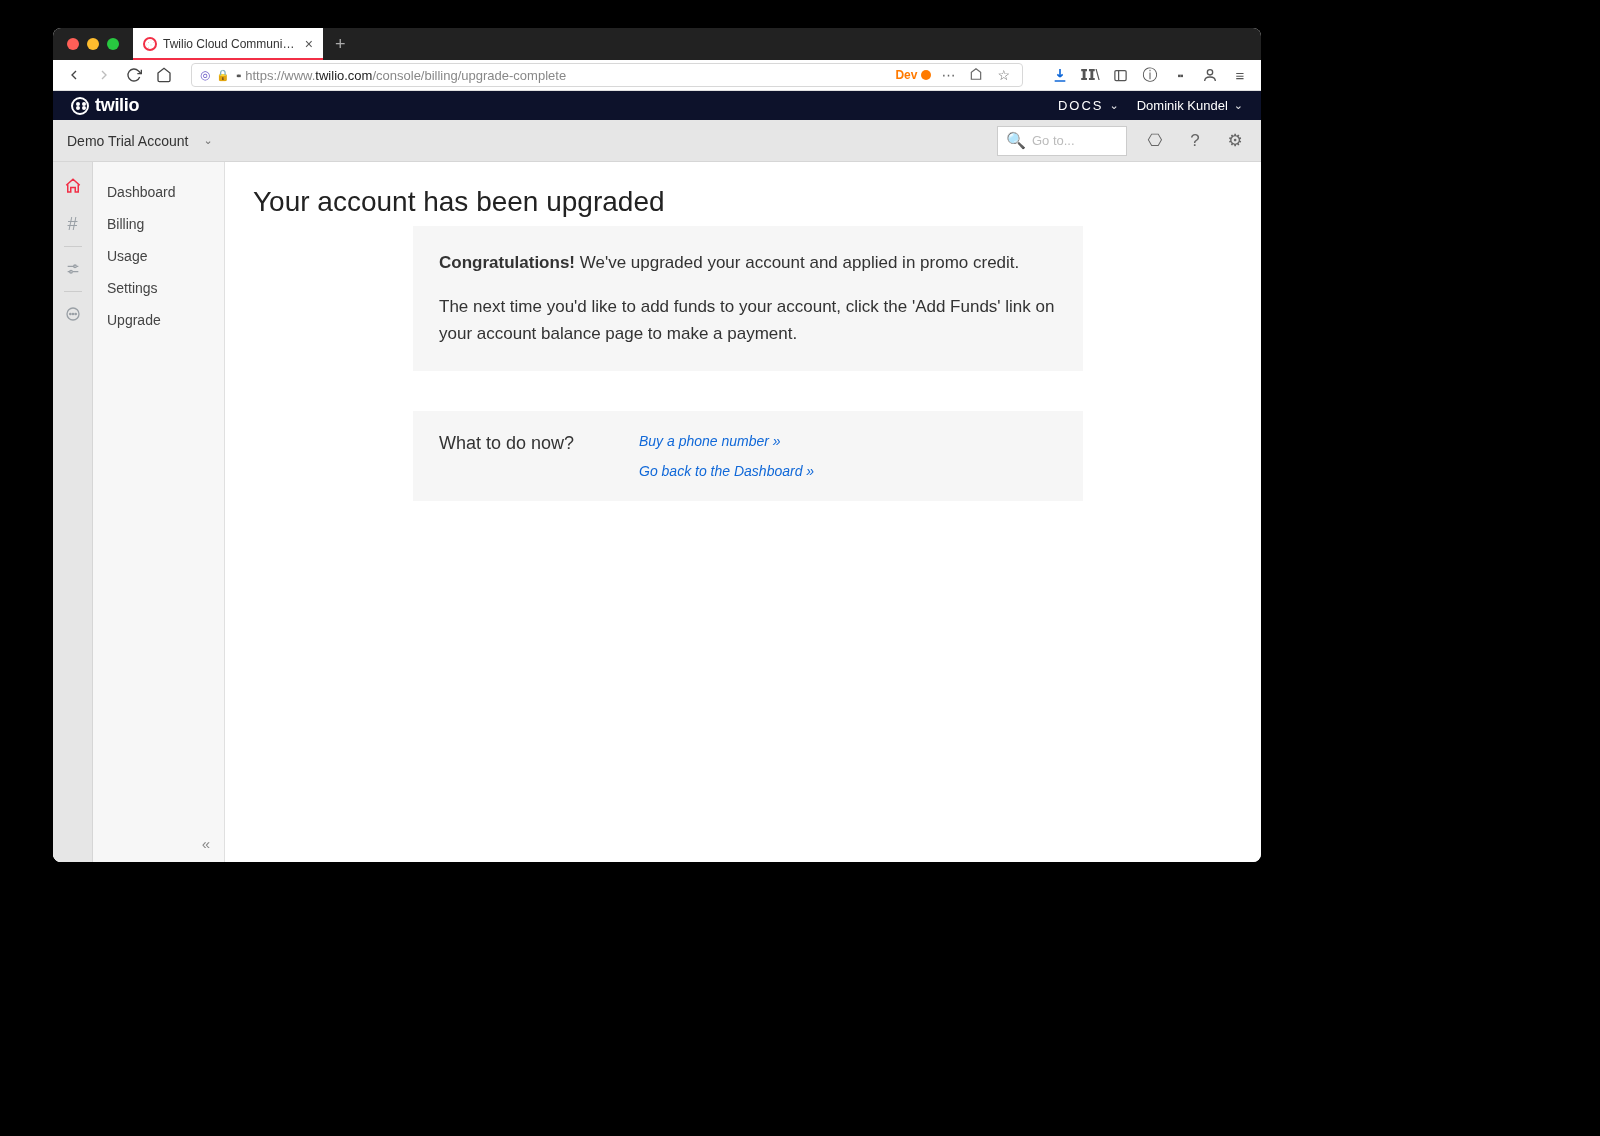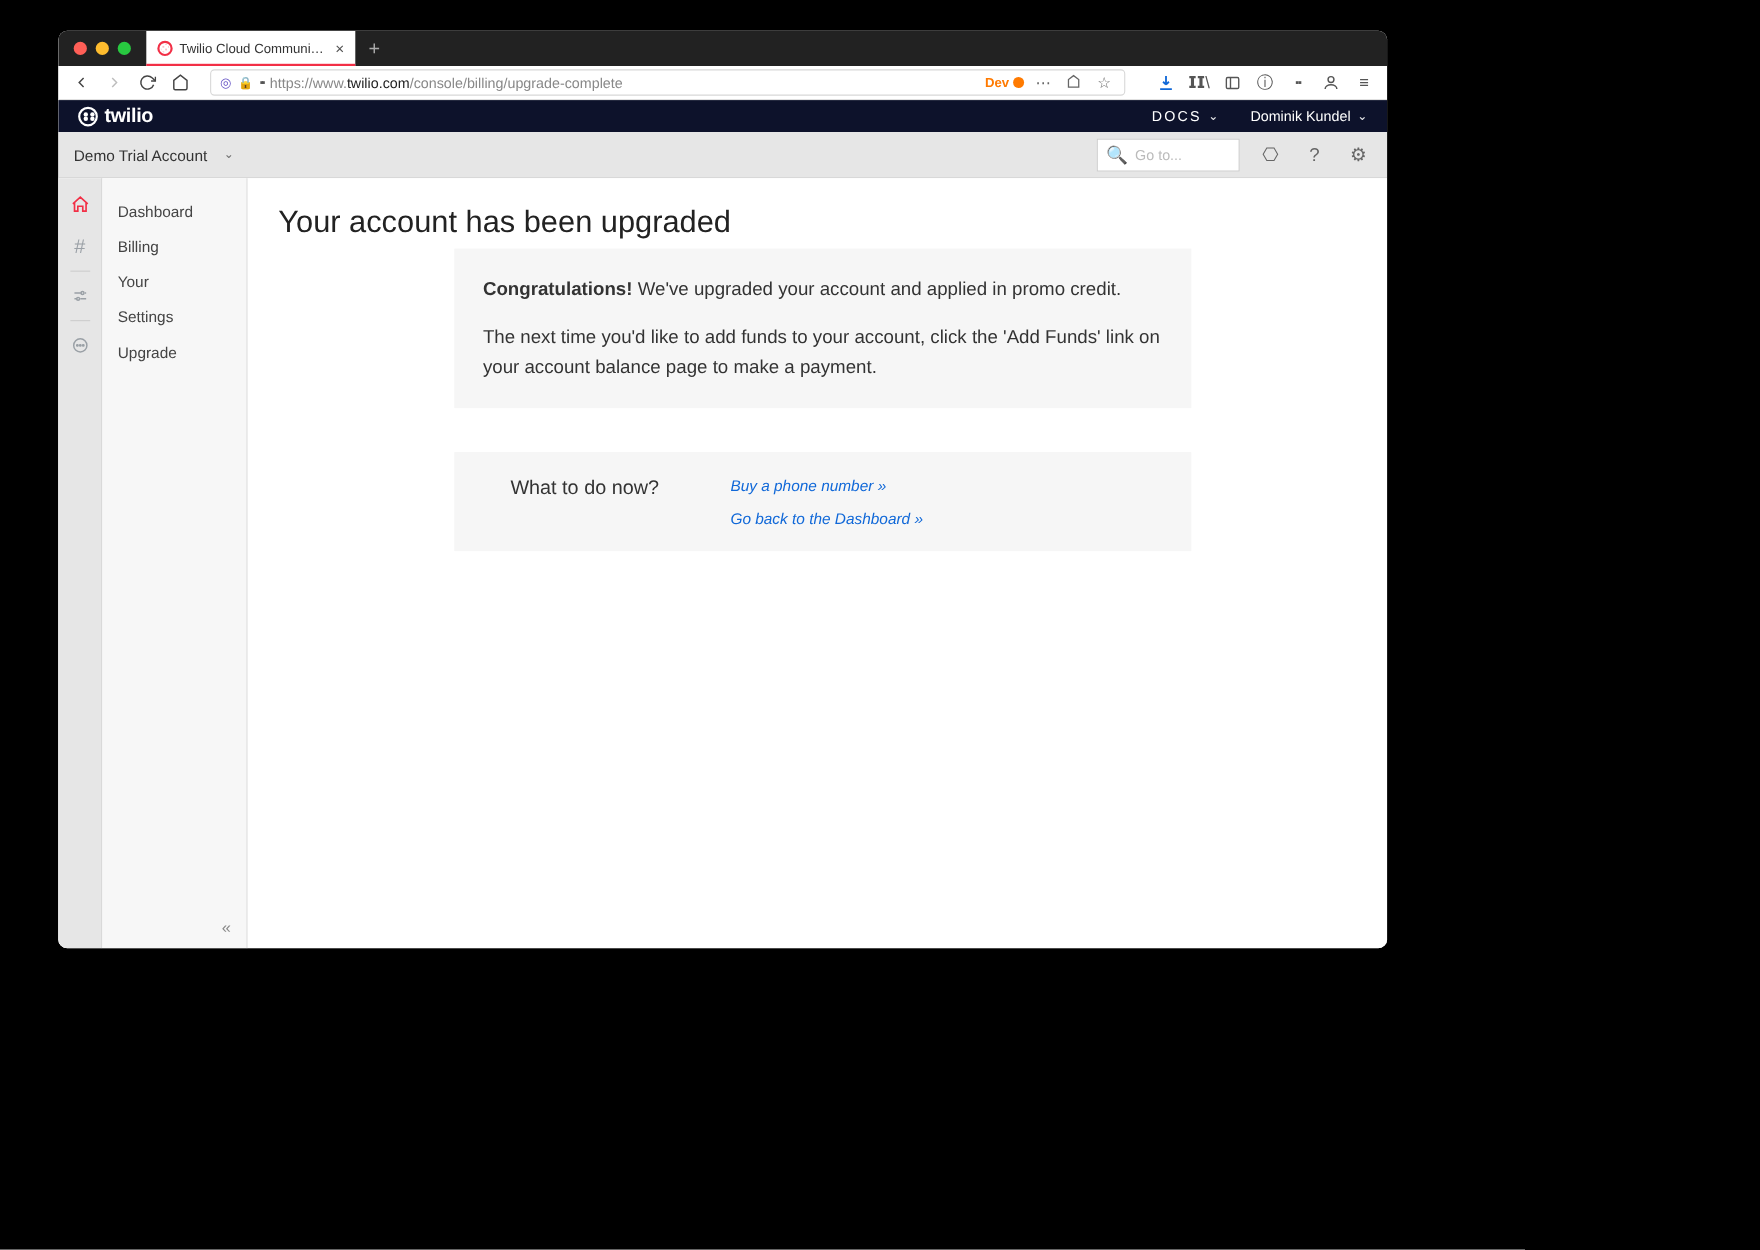--- a/index.html
+++ b/index.html
@@ -41,21 +41,21 @@
 
 
 .twilio-top { height: 29px; background: #0d122b; display: flex; align-items: center; padding: 0 18px; justify-content: space-between; }
 .logo { display:flex; align-items:center; gap:6px; }
 .logo-mark { width:18px; height:18px; border:2px solid #fff; border-radius:50%; position:relative; }
 .logo-mark::before, .logo-mark::after { content:""; position:absolute; width:4px; height:4px; background:#fff; border-radius:50%; }
 .logo-mark::before { top:3px; left:3px; box-shadow: 6px 0 #fff; }
 .logo-mark::after { bottom:3px; left:3px; box-shadow: 6px 0 #fff; }
 .logo-text { color:#fff; font-weight:700; font-size:18px; letter-spacing:-.3px; }
 .top-right { display:flex; align-items:center; gap:18px; color:#fff; font-size:13px; }
-.top-link { display:flex; align-items:center; gap:6px; cursor:pointer;margin-left:11px; }
+.top-link { display:flex; align-items:center; gap:6px; cursor:pointer; }
 .chev { font-size:11px; opacity:.9; }
 
 
 .account-bar { height: 42px; background: #e6e6e6; border-bottom: 1px solid #d6d6d6; display:flex; align-items:center; padding: 0 14px; justify-content:space-between; }
 .account-left { font-size: 14px; color: #333; display:flex; align-items:center; gap:15px; cursor:pointer; }
 .account-right { display:flex; align-items:center; gap:16px; }
 .search { background:#fff; border:1px solid #ccc; height:30px; width:130px; display:flex; align-items:center; padding:0 8px; gap:6px; }
 .search input { border:none; outline:none; width:100%; font-size:13px; color:#333; }
 .search input::placeholder { color:#bbb; }
 .act-icon { width:24px; color:#666; font-size:17px; cursor:pointer; text-align:center; }
@@ -70,21 +70,21 @@
 .side-link { display:block; padding: 8px 14px; font-size:14px; color:#444; cursor:pointer; }
 .side-col { position:absolute; bottom:10px; right:14px; color:#888; font-size:15px; cursor:pointer; }
 
 .main { flex:1; padding: 24px 20px 24px 28px; overflow:auto; }
 .page-title { font-size: 28px; font-weight:400; color:#222; margin-bottom:8px; }
 .panel { background:#f6f6f6; padding: 24px 26px; margin-left: 160px; width: 670px; margin-bottom: 40px; }
 .panel p { font-size: 17px; color:#333; line-height:1.55; margin-bottom: 18px; }
 .panel p:last-child { margin-bottom:0; }
 .panel strong { font-weight:700; }
 .panel2 { background:#f6f6f6; padding: 22px 26px; margin-left:160px; width:670px; display:flex; }
-.what { width:200px; font-size:18px; color:#333;margin-left:25px; }
+.what { width:200px; font-size:18px; color:#333; }
 .links { display:flex; flex-direction:column; gap:14px; }
 .links a { color:#1068d8; font-size:14px; text-decoration:none; cursor:pointer;font-style:italic; }
 </style>
 </head>
 <body>
 
 <div class="window">
 
   <div class="tab-bar">
     <div class="traffic-lights">
@@ -219,21 +219,21 @@
             <circle cx="12" cy="12" r="9"></circle>
             <circle cx="8" cy="12" r="1" fill="currentColor"></circle>
             <circle cx="12" cy="12" r="1" fill="currentColor"></circle>
             <circle cx="16" cy="12" r="1" fill="currentColor"></circle>
           </svg>
         </div>
     </div>
     <div class="sidebar">
       <a class="side-link">Dashboard</a>
       <a class="side-link">Billing</a>
-      <a class="side-link">Your</a>
+      <a class="side-link">Usage</a>
       <a class="side-link">Settings</a>
       <a class="side-link">Upgrade</a>
       <div class="side-col">«</div>
     </div>
     <div class="main">
       <h1 class="page-title">Your account has been upgraded</h1>
       <div class="panel">
         <p><strong>Congratulations!</strong><span> We've upgraded your account and applied in promo credit.</span></p>
         <p>The next time you'd like to add funds to your account, click the 'Add Funds' link on your account balance page to make a payment.</p>
       </div>

